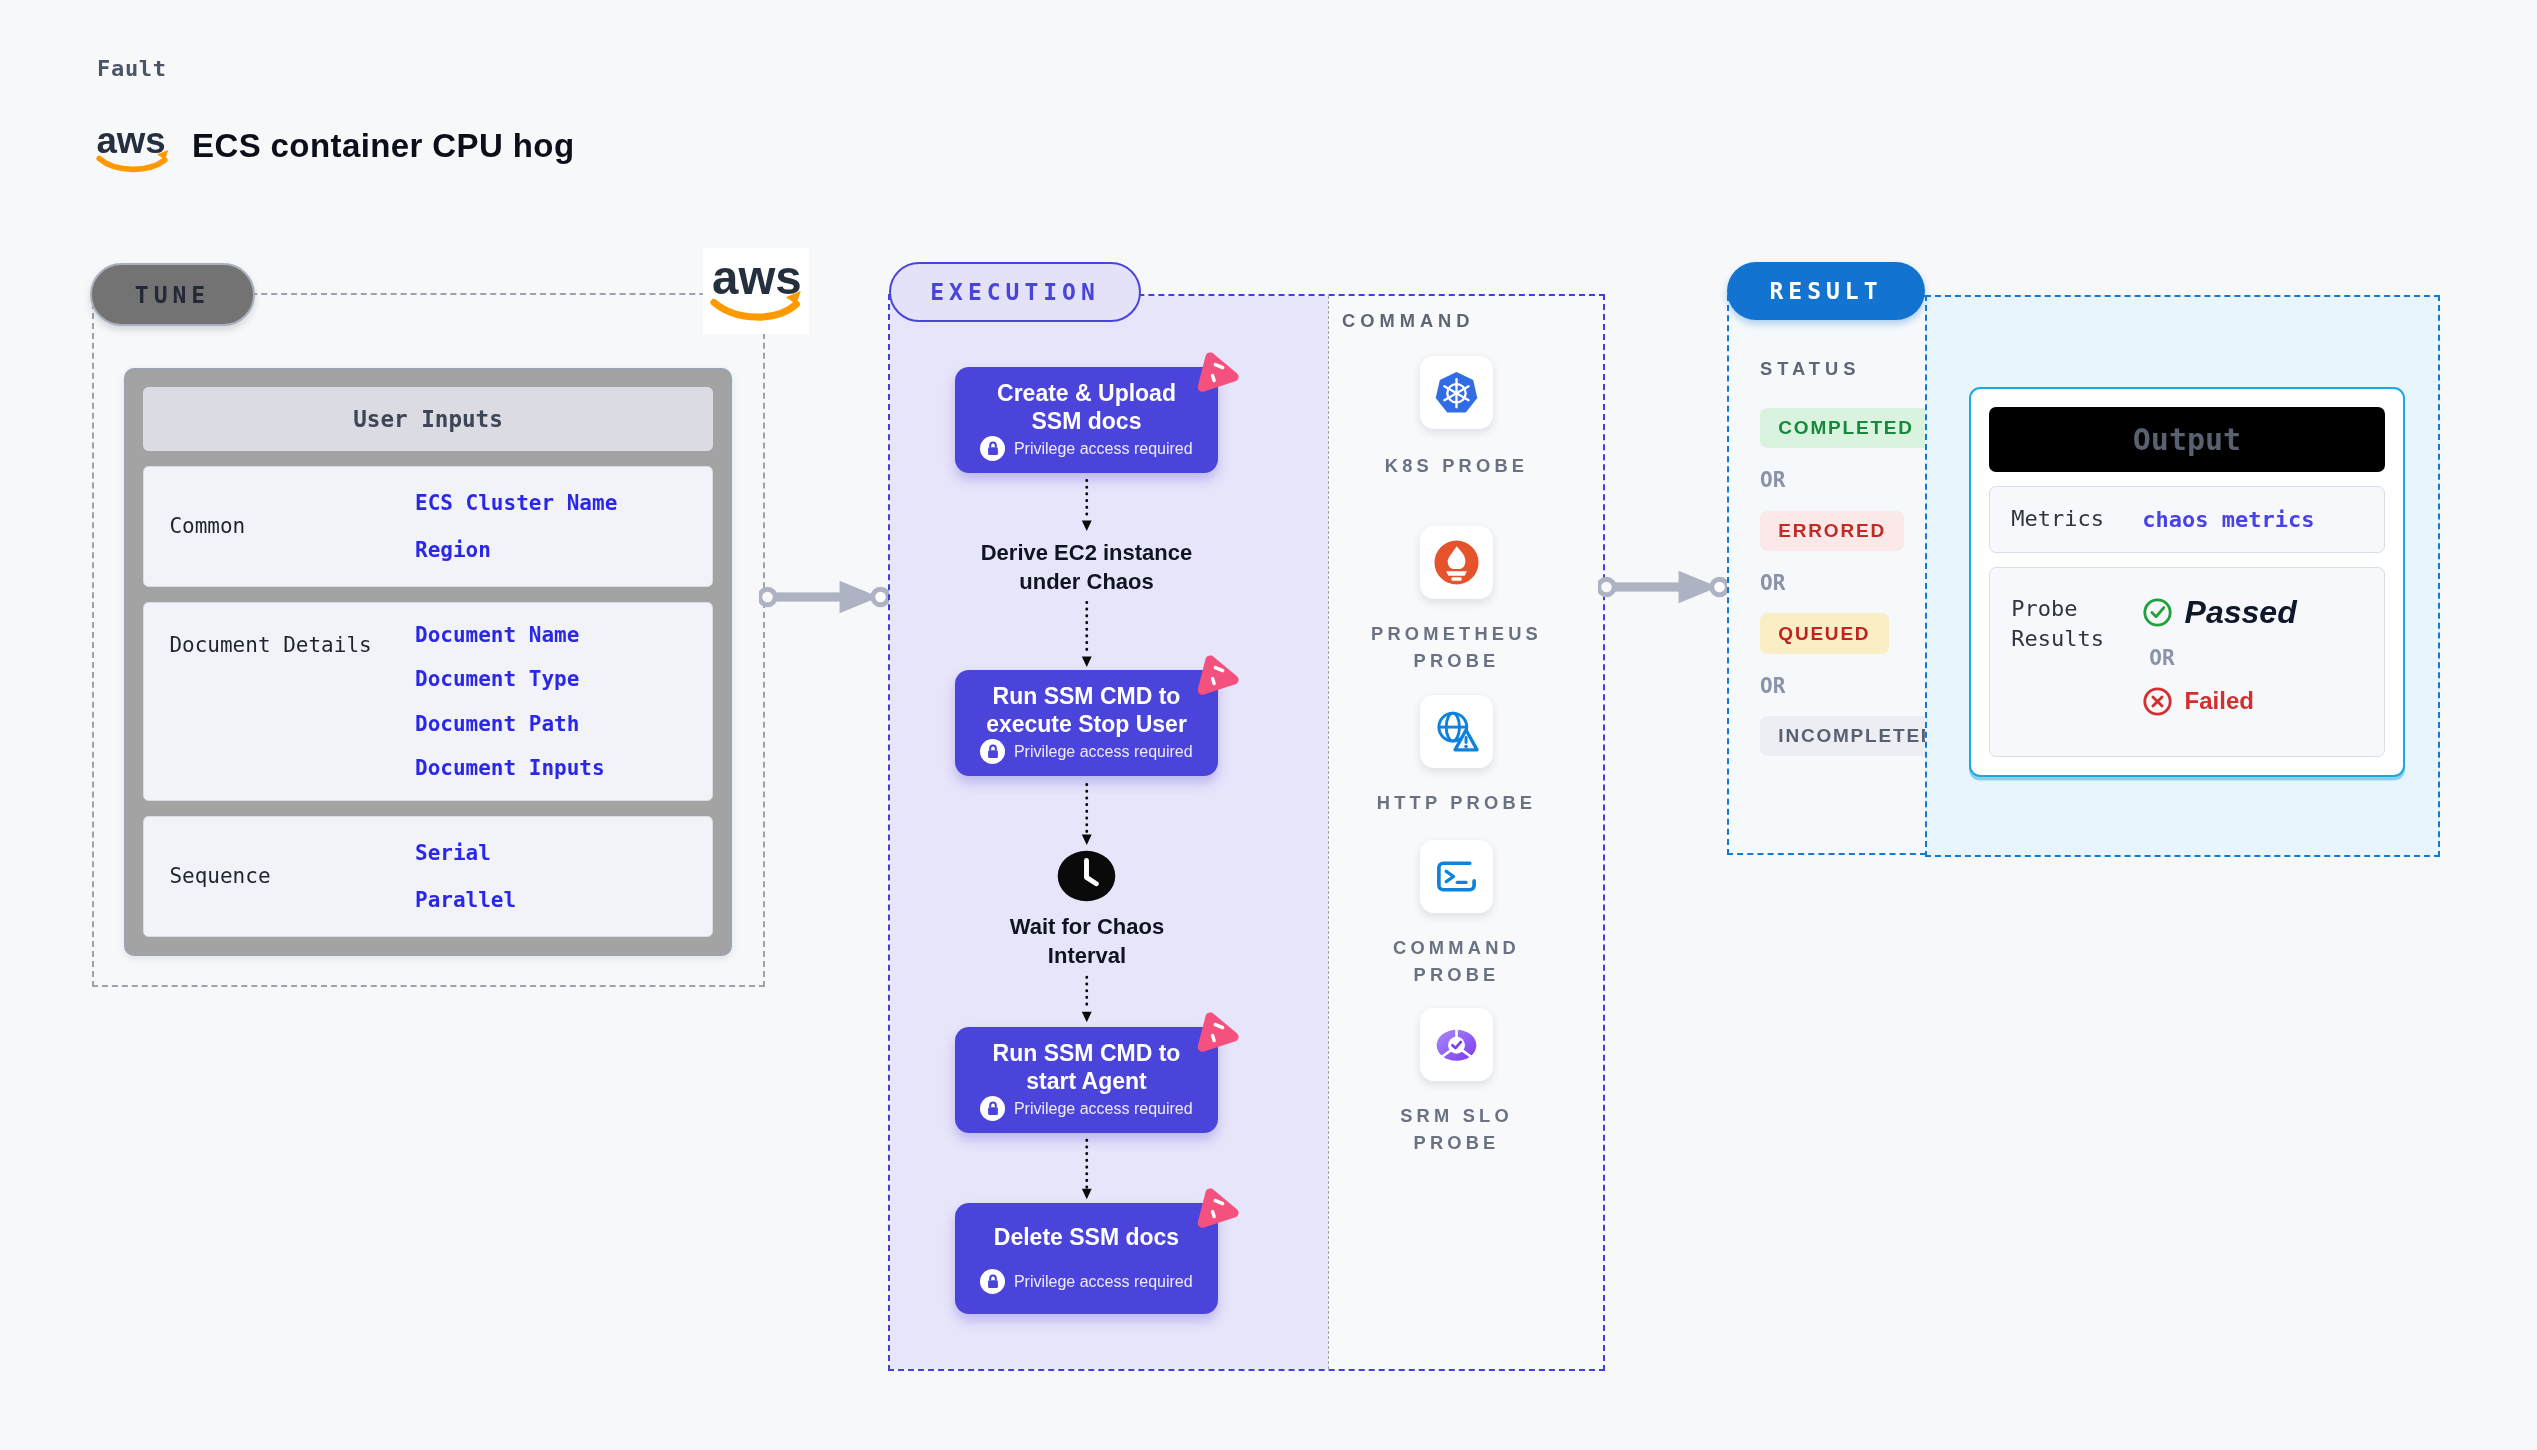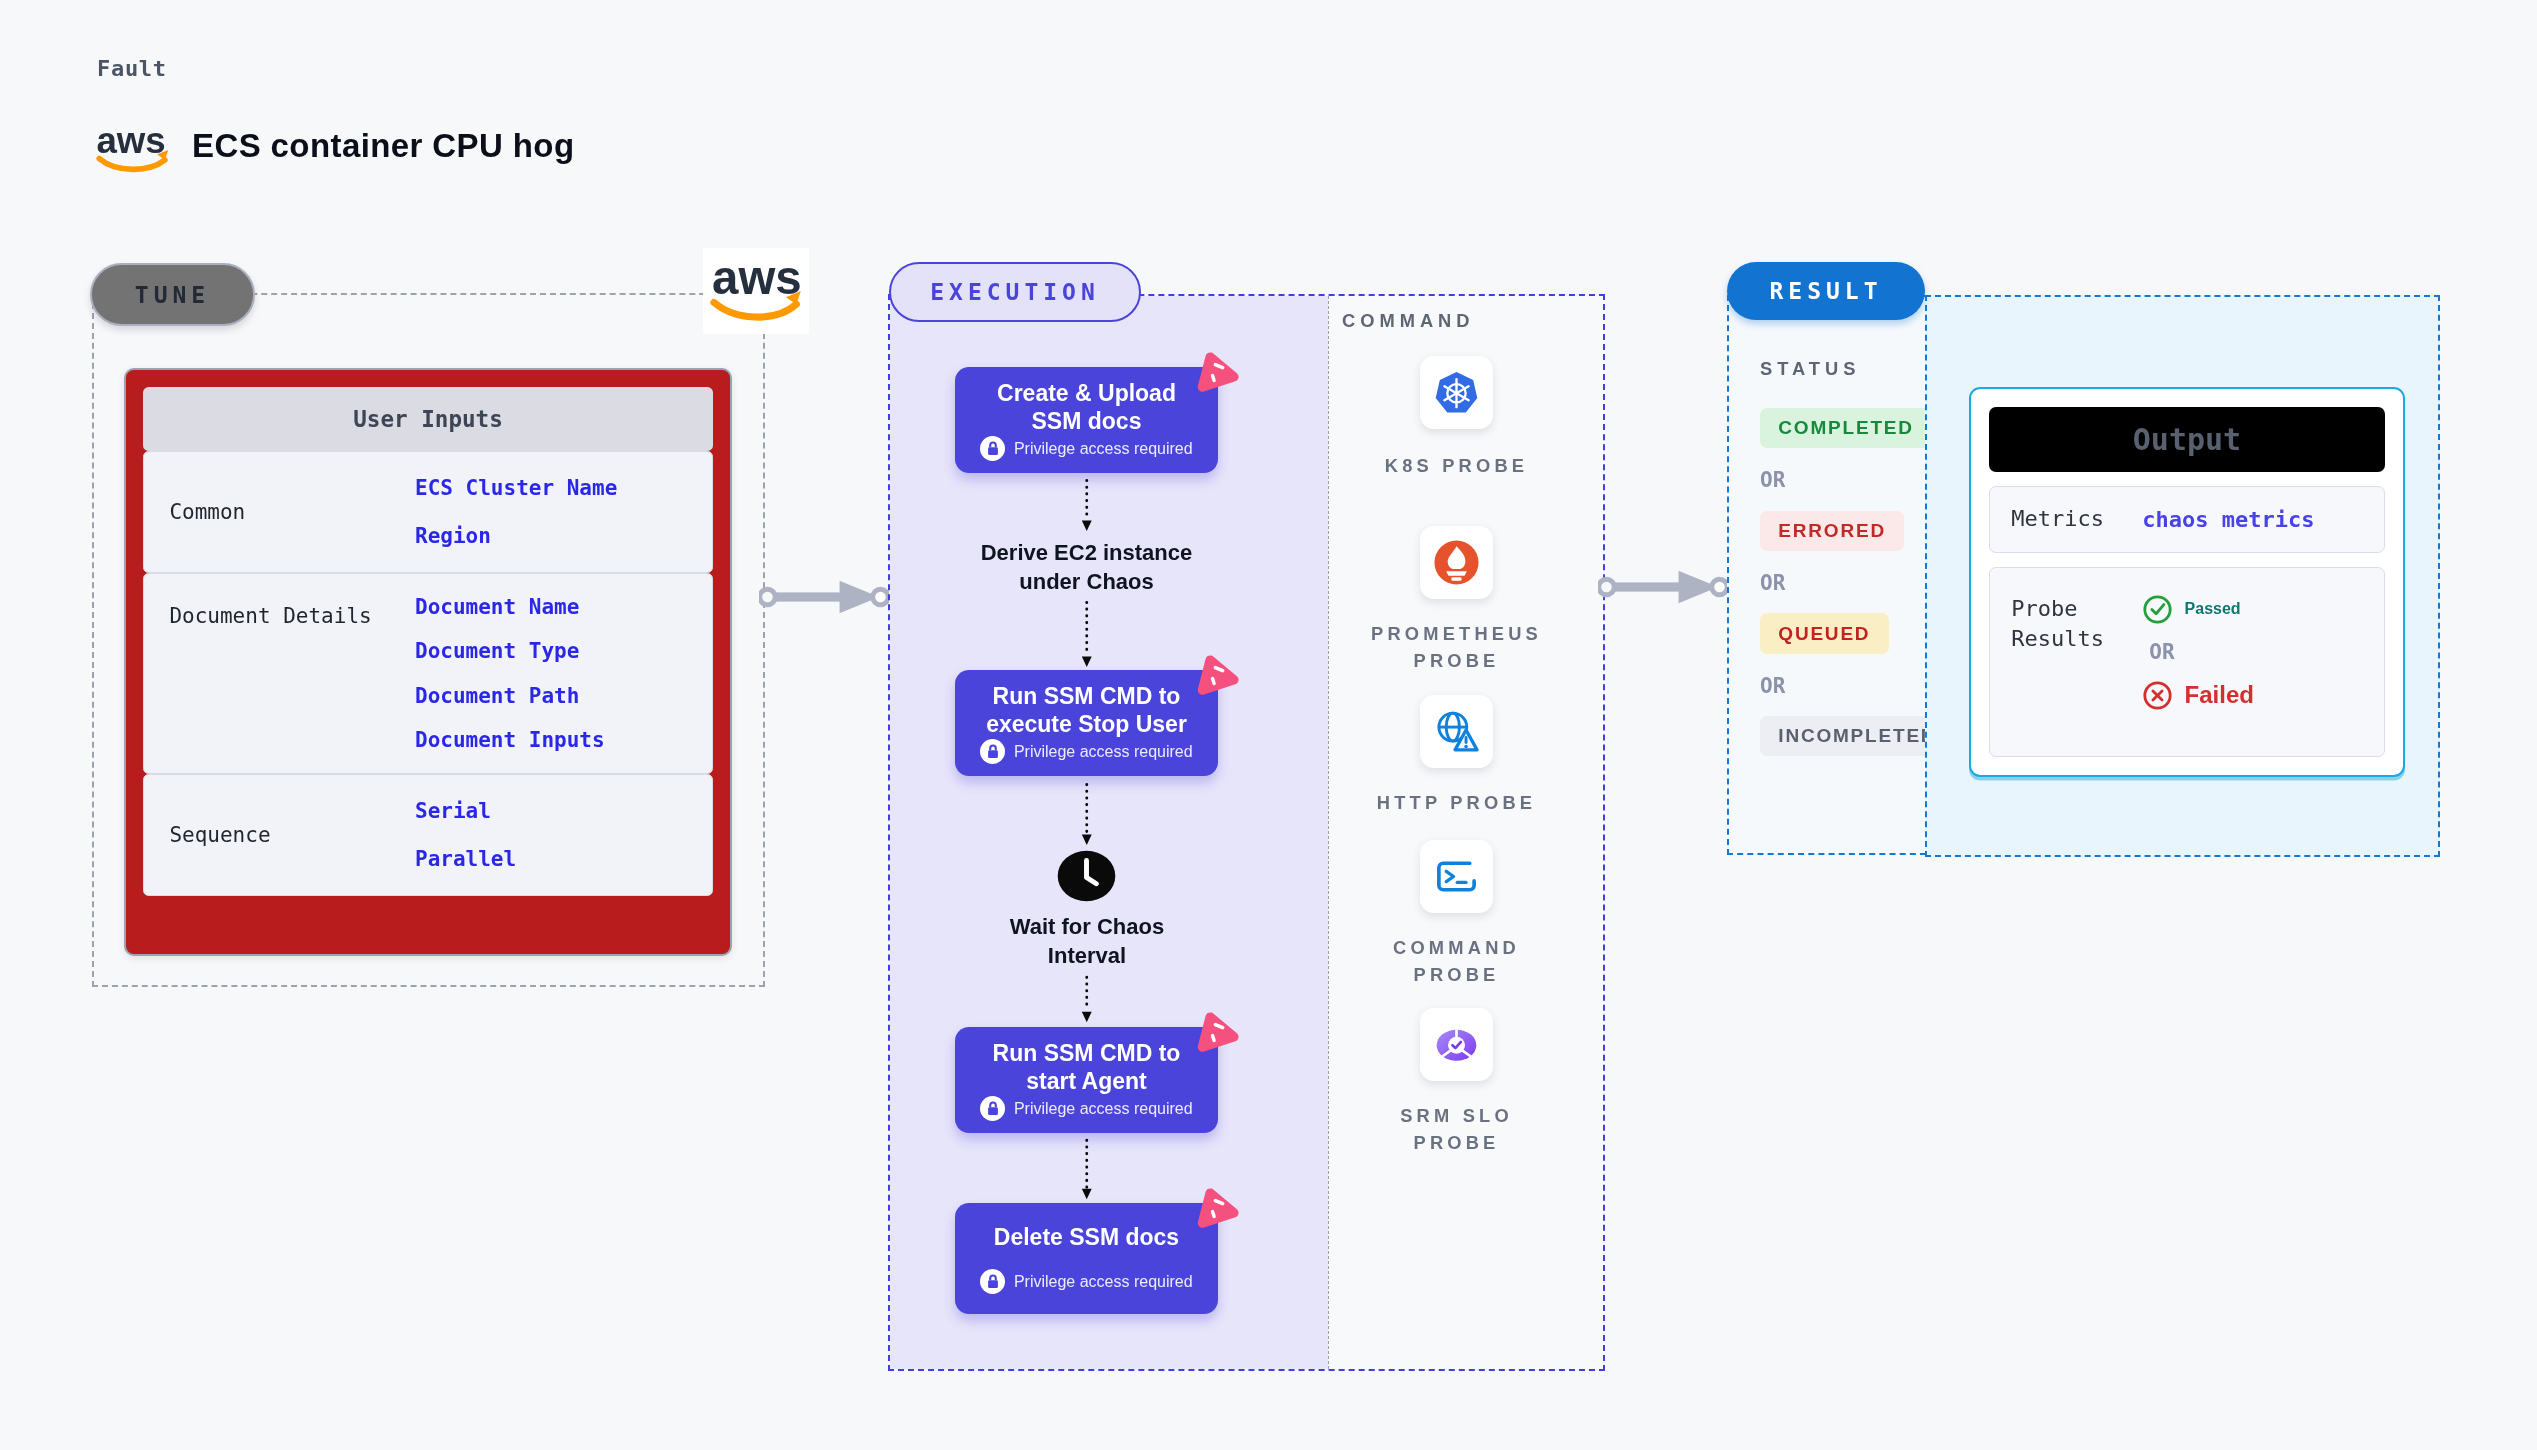--- a/index.html
+++ b/index.html
@@ -28,23 +28,23 @@
   .exec-left{background:#E7E5FA;}
   .exec-right{background:#F8F9FB;}
   .exec-divider{border-left:1.4px dashed #9AA0AC;}
   .status-box{background:#F6F9FC;border-left:2.1px dashed #1478D6;border-bottom:2.1px dashed #1478D6;
               border-top:2.1px dashed #1478D6;border-right:1.4px dashed #4E5866;box-sizing:border-box;}
   .output-panel{background:#E8F5FC;border:2.8px dashed #1478D6;box-sizing:border-box;}
 
   .section-label{font-size:18.3px;font-weight:700;color:#5E6673;letter-spacing:5px;}
 
   
-  .ui-card{background:#b91c1c;border:2.1px solid #9AA3B2;border-radius:10px;
+  .ui-card{background:#a3a3a3;border:2.1px solid #9AA3B2;border-radius:10px;
            box-shadow:0 2.8px 7px rgba(40,50,70,.10);box-sizing:border-box;
-           padding:17px;display:flex;flex-direction:column;}
+           padding:17px;display:flex;flex-direction:column;gap:15px;}
   .ui-header{background:#DBDBE4;border-radius:5.6px;height:64px;flex:none;
              display:flex;align-items:center;justify-content:center;
              font-size:22.6px;font-weight:700;color:#3E4554;}
   .ui-row{background:#F1F3F8;border:1.4px solid #D8DCE4;border-radius:5.6px;
           display:flex;align-items:stretch;box-sizing:border-box;}
   .ui-row-label{width:240px;display:flex;align-items:center;padding-left:25.4px;
                 font-size:21px;color:#1F2530;line-height:1.35;box-sizing:border-box;}
   .ui-row-values{flex:1;display:flex;flex-direction:column;justify-content:space-evenly;
                  align-items:flex-start;padding-left:31px;}
   .ui-link{font-size:21px;font-weight:700;color:#2B27E8;}
@@ -83,21 +83,21 @@
             box-shadow:0 3.5px 0 rgba(23,163,220,.45);box-sizing:border-box;
             padding:18.3px;display:flex;flex-direction:column;gap:14px;}
   .out-header{background:#000000;border-radius:7px;height:65px;flex:none;
               display:flex;align-items:center;justify-content:center;
               font-size:30px;font-weight:700;color:#59606F;}
   .out-row{background:#F7F8FB;border:1.4px solid #D9DDE5;border-radius:7px;
            display:flex;align-items:stretch;box-sizing:border-box;}
   .out-row-label{font-size:22px;color:#2F3540;line-height:1.4;}
   .metrics-value{font-size:22px;font-weight:700;color:#4842E8;}
   .pr-item{display:flex;align-items:center;gap:11.3px;}
-  .pr-passed{font-size:16px;font-weight:700;color:#0f766e;}
+  .pr-passed{font-size:32px;font-weight:700;color:#0f172a;font-style:italic;}
   .pr-failed{font-size:24px;font-weight:700;color:#D32F2F;}
 
   svg{display:block;}
 </style>
 </head>
 <body>
 
 <div id="canvas">
 
   <div class="abs mono fault-label" style="left:97px;top:56px;">Fault</div>

